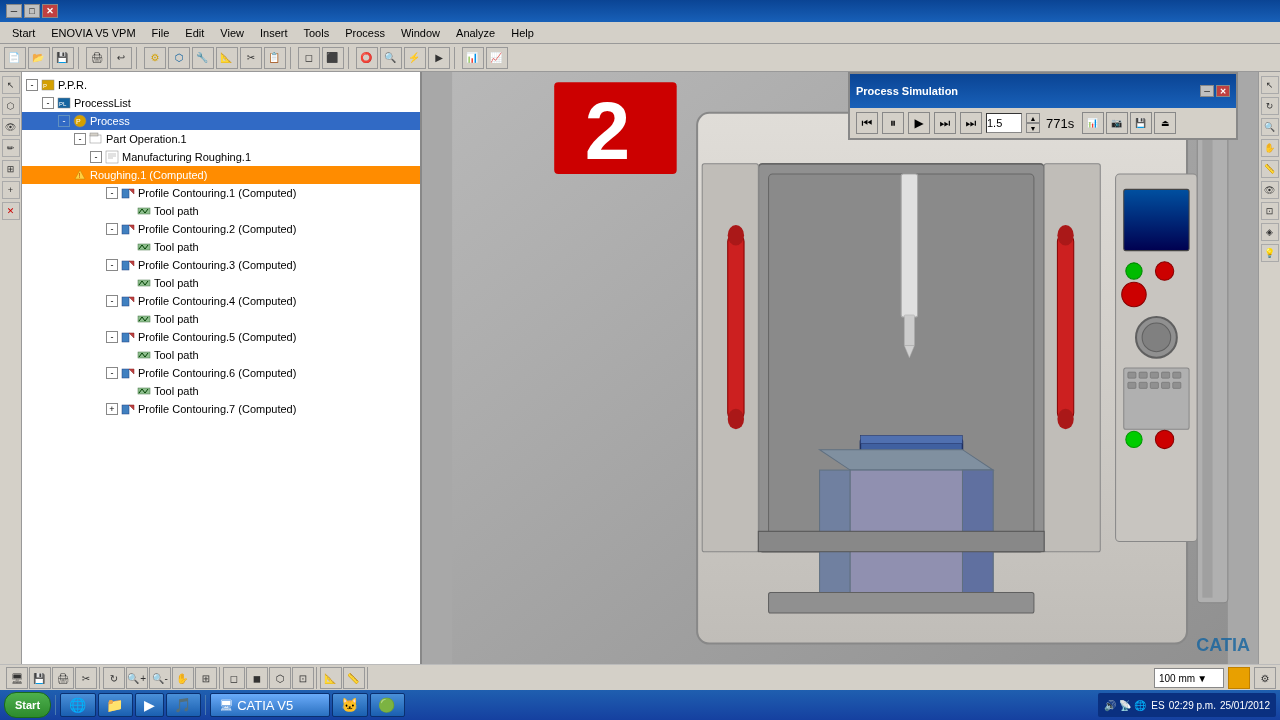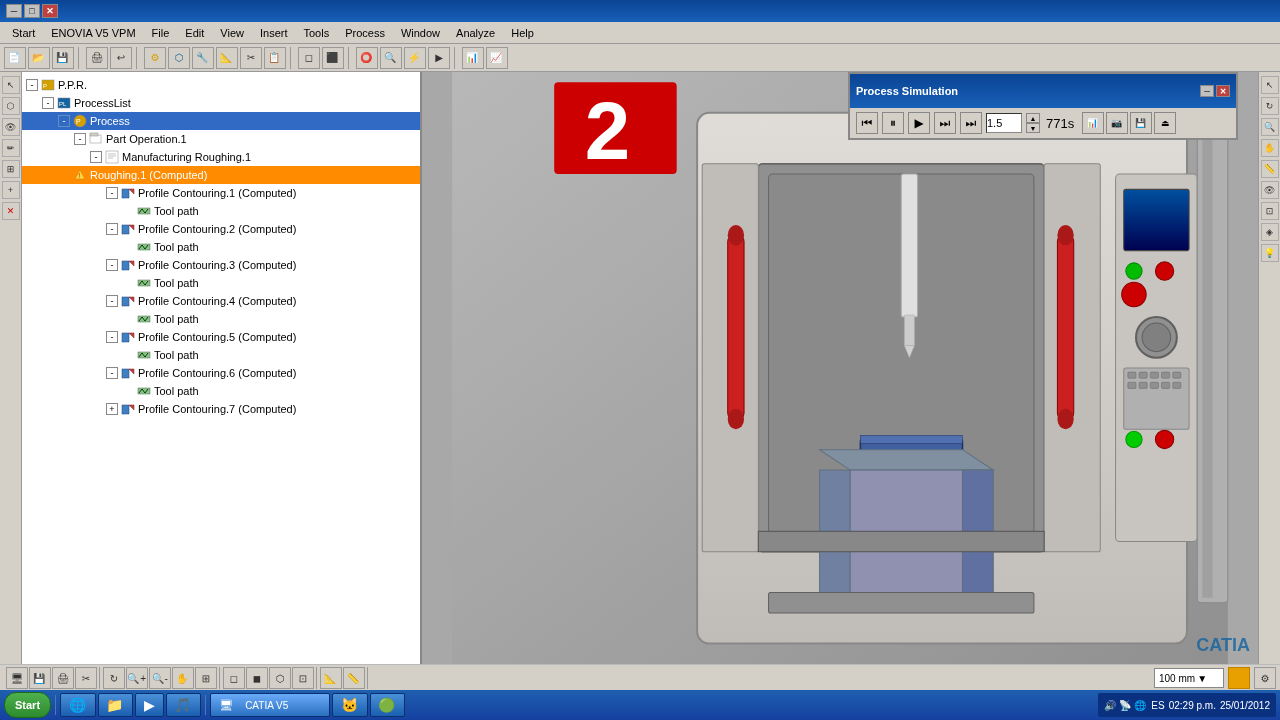--- a/index.html
+++ b/index.html
@@ -743,21 +743,21 @@
   </div>
   <div class="taskbar-btn">
     <span style="font-size:14px;">▶</span>
   </div>
   <div class="taskbar-btn">
     <span style="font-size:14px;">🎵</span>
   </div>
   <div class="taskbar-sep"></div>
   <div class="taskbar-btn" style="background:linear-gradient(to bottom,#6aabf9,#2a70c0);min-width:120px;">
     <span>🖥</span>
-    <span style="font-size:10px;margin-left:8px;">CATIA V5</span>
+    <span style="font-size:13px;">CATIA V5</span>
   </div>
   <div class="taskbar-btn">
     <span style="font-size:14px;">🐱</span>
   </div>
   <div class="taskbar-btn">
     <span style="font-size:14px;">🟢</span>
   </div>
   <div class="taskbar-right">
     <div class="sys-tray">
       <span style="font-size:10px;">🔊 📡 🌐</span>

